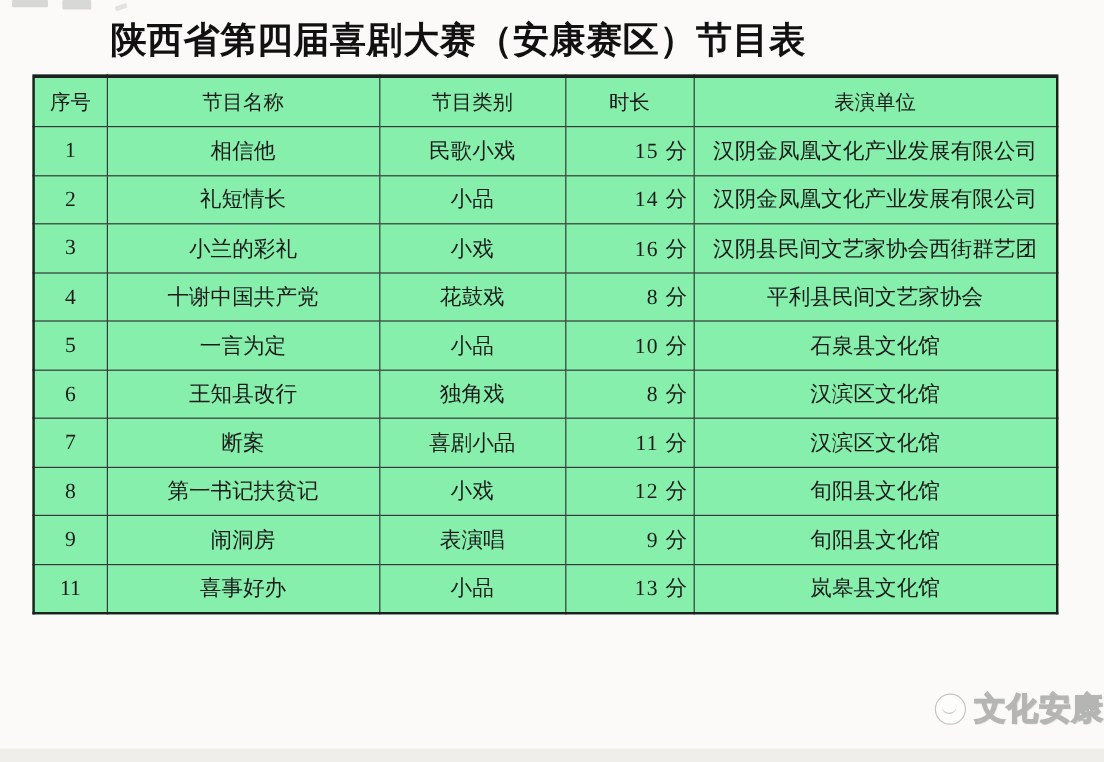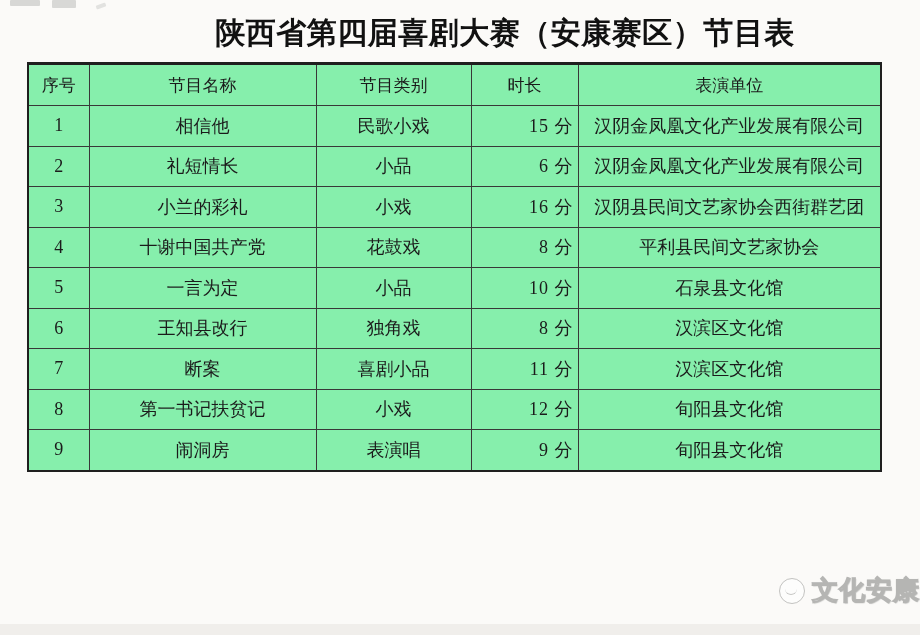--- a/index.html
+++ b/index.html
@@ -13,21 +13,21 @@
 
   
   .artifact { position: absolute; border-radius: 1px; }
   .artifact.a1 { left: 10px; top: 0; width: 30px; height: 6px; background: #d7d7d5; }
   .artifact.a2 { left: 52px; top: 0; width: 24px; height: 8px; background: #cfcfcd; opacity: .8; }
   .artifact.a3 { left: 96px; top: 4px; width: 10px; height: 4px; background: #e2e2e0; transform: rotate(-20deg); }
 
   .doc-title {
     position: absolute;
     left: 92px; right: 2px; top: 13px;
-    text-align: center;
+    text-align: left;
     font-family: "Liberation Sans", sans-serif;
     font-weight: 700;
     font-size: 30px;
     letter-spacing: 0.5px;
     color: #111111;
     white-space: nowrap;
   }
 
   table.program-table {
     position: absolute;
@@ -133,21 +133,21 @@
           <td class="num">1</td>
           <td>相信他</td>
           <td>民歌小戏</td>
           <td class="dur">15 分</td>
           <td>汉阴金凤凰文化产业发展有限公司</td>
         </tr>
         <tr>
           <td class="num">2</td>
           <td>礼短情长</td>
           <td>小品</td>
-          <td class="dur">6 分</td>
+          <td class="dur">14 分</td>
           <td>汉阴金凤凰文化产业发展有限公司</td>
         </tr>
         <tr>
           <td class="num">3</td>
           <td>小兰的彩礼</td>
           <td>小戏</td>
           <td class="dur">16 分</td>
           <td>汉阴县民间文艺家协会西街群艺团</td>
         </tr>
         <tr>
@@ -185,20 +185,27 @@
           <td class="dur">12 分</td>
           <td>旬阳县文化馆</td>
         </tr>
         <tr>
           <td class="num">9</td>
           <td>闹洞房</td>
           <td>表演唱</td>
           <td class="dur">9 分</td>
           <td>旬阳县文化馆</td>
         </tr>
+        <tr>
+          <td class="num">11</td>
+          <td>喜事好办</td>
+          <td>小品</td>
+          <td class="dur">13 分</td>
+          <td>岚皋县文化馆</td>
+        </tr>
       </tbody>
   </table>
 
   <div class="watermark">
     <span class="wm-logo"></span>
     <span class="wm-text">文化安康</span>
   </div>
 
   <div class="bottom-strip"></div>
 

